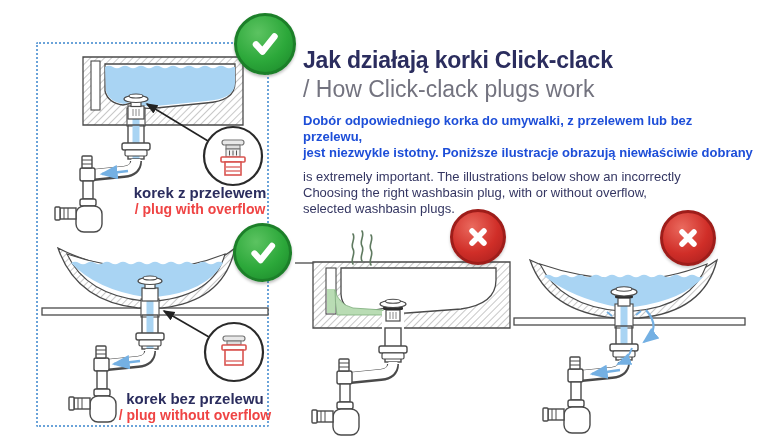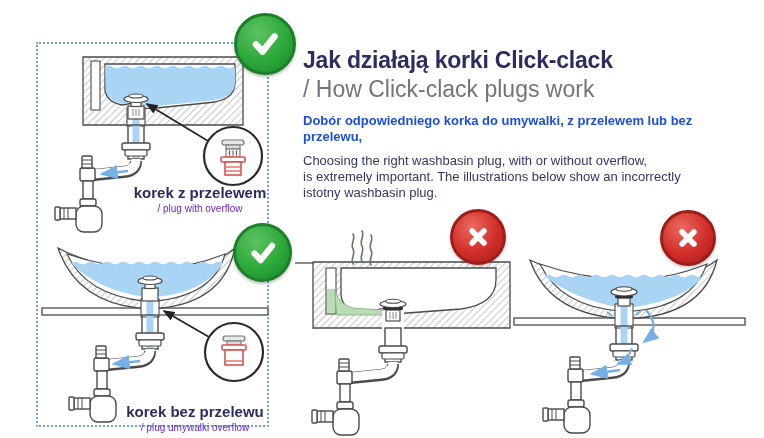--- a/index.html
+++ b/index.html
@@ -17,21 +17,21 @@
   .badge svg{display:block;}
   .header{position:absolute;left:303px;top:45px;width:452px;z-index:5;}
   .title-pl{font-size:23px;line-height:30px;font-weight:700;color:#2b2d5e;letter-spacing:-0.2px;}
   .title-en{font-size:23px;line-height:29px;font-weight:400;color:#73737f;}
   .intro{margin-top:9px;}
   .intro-pl div{font-size:13px;line-height:16px;font-weight:700;color:#1d4ed8;}
   .intro-en{margin-top:8px;}
   .intro-en div{font-size:13px;line-height:16px;font-weight:400;color:#343662;}
   .caption{position:absolute;width:190px;text-align:center;z-index:5;}
   .caption .pl{font-size:15px;font-weight:700;color:#2b2d5e;line-height:17px;}
-  .caption .en{font-size:10px;font-weight:400;color:#6d28d9;line-height:16px;}
+  .caption .en{font-size:14px;font-weight:700;color:#ef4444;line-height:16px;}
 </style>
 </head>
 <body>
 
 <div class="stage">
 
   <svg width="0" height="0" style="position:absolute" aria-hidden="true">
     <defs>
       <pattern id="hatch" patternUnits="userSpaceOnUse" width="5" height="5" patternTransform="rotate(45)">
         <rect width="5" height="5" fill="#ffffff"></rect>
@@ -185,23 +185,23 @@
       <rect x="103" y="77" width="18" height="3.2" rx="1.5" fill="#2f2f2f"></rect>
       <ellipse cx="112" cy="74" rx="13" ry="4" fill="#ffffff" stroke="#4a4a4a" stroke-width="1.2"></ellipse>
       <ellipse cx="112" cy="71" rx="8" ry="2.2" fill="#ffffff" stroke="#4a4a4a" stroke-width="1.1"></ellipse>
     </g>
   </svg>
 
   <div class="caption" style="left:105px;top:184px">
     <div class="pl">korek z przelewem</div>
     <div class="en">/ plug with overflow</div>
   </div>
-  <div class="caption" style="left:100px;top:403px">
+  <div class="caption" style="left:100px;top:390px">
     <div class="pl">korek bez przelewu</div>
-    <div class="en">/ plug umywalki overflow</div>
+    <div class="en">/ plug without overflow</div>
   </div>
 
   <div class="badge badge-green" style="left:234px;top:13px;width:62px;height:62px">
     <svg width="40" height="40" viewBox="0 0 40 40">
         <path d="M11,20.5 L17.5,27.5 L29.5,12.5" stroke="#ffffff" stroke-width="6.5" fill="none" stroke-linecap="round" stroke-linejoin="round"></path>
       </svg>
   </div>
   <div class="badge badge-green" style="left:233px;top:223px;width:59px;height:59px">
     <svg width="38" height="38" viewBox="0 0 40 40">
         <path d="M11,20.5 L17.5,27.5 L29.5,12.5" stroke="#ffffff" stroke-width="6.5" fill="none" stroke-linecap="round" stroke-linejoin="round"></path>
@@ -216,21 +216,22 @@
     <svg width="34" height="34" viewBox="0 0 40 40">
         <path d="M13,13 L27,27 M27,13 L13,27" stroke="#ffffff" stroke-width="6.5" fill="none" stroke-linecap="round"></path>
       </svg>
   </div>
 
   <div class="header">
     <div class="title-pl">Jak działają korki Click-clack</div>
     <div class="title-en">/ How Click-clack plugs work</div>
     <div class="intro intro-pl">
       <div>Dobór odpowiedniego korka do umywalki, z przelewem lub bez przelewu,</div>
+      <div>jest niezwykle istotny. Poniższe ilustracje obrazują niewłaściwie dobrany</div>
     </div>
     <div class="intro-en">
+      <div>is extremely important. The illustrations below show an incorrectly</div>
       <div>Choosing the right washbasin plug, with or without overflow,</div>
-      <div>is extremely important. The illustrations below show an incorrectly</div>
-      <div>istotny washbasin plug.</div>
+      <div>selected washbasin plugs.</div>
     </div>
   </div>
 
 </div>
 
 </body></html>

